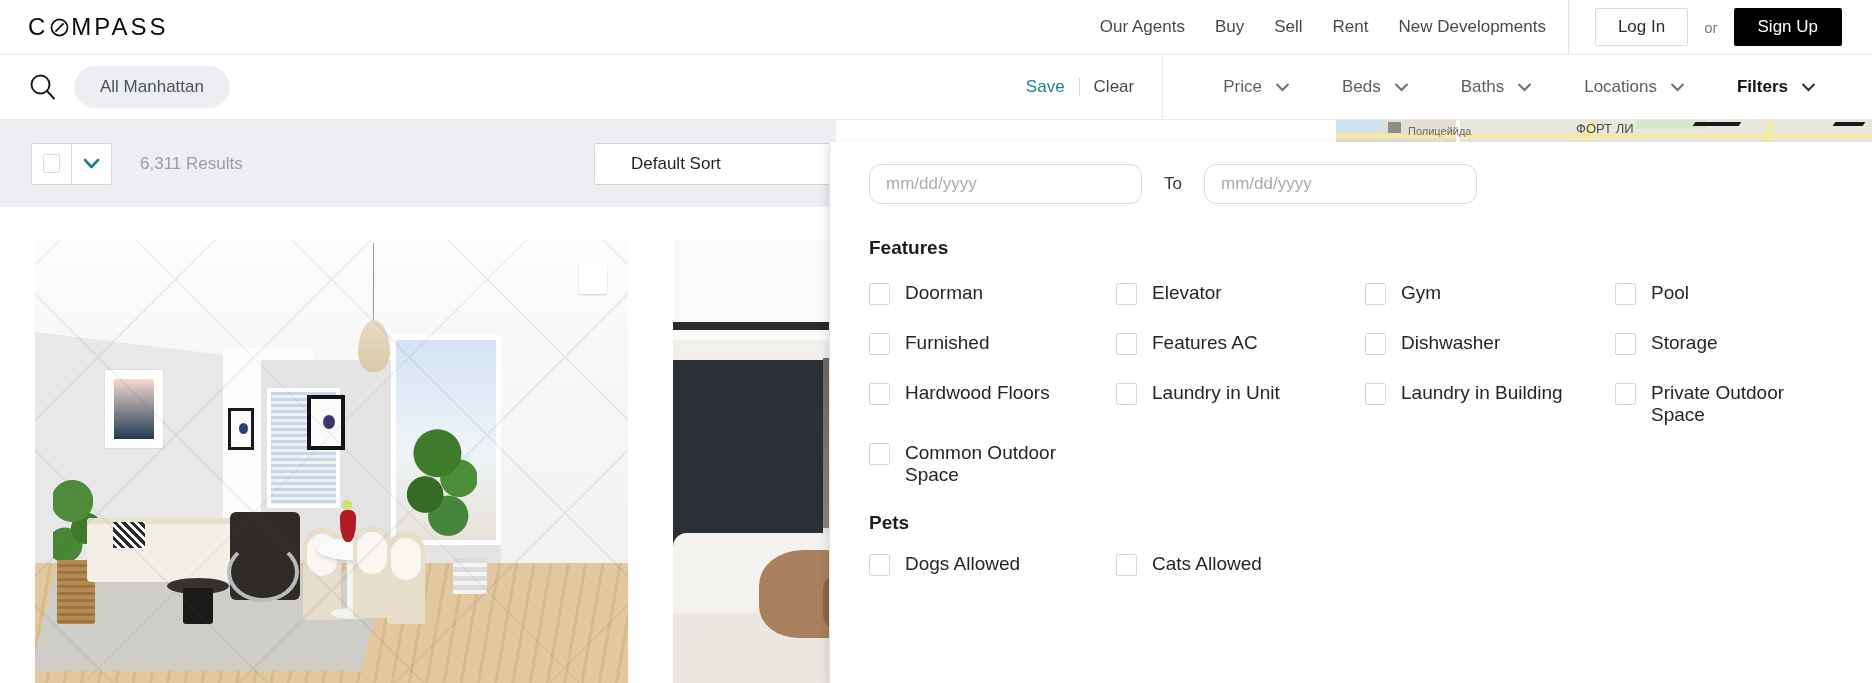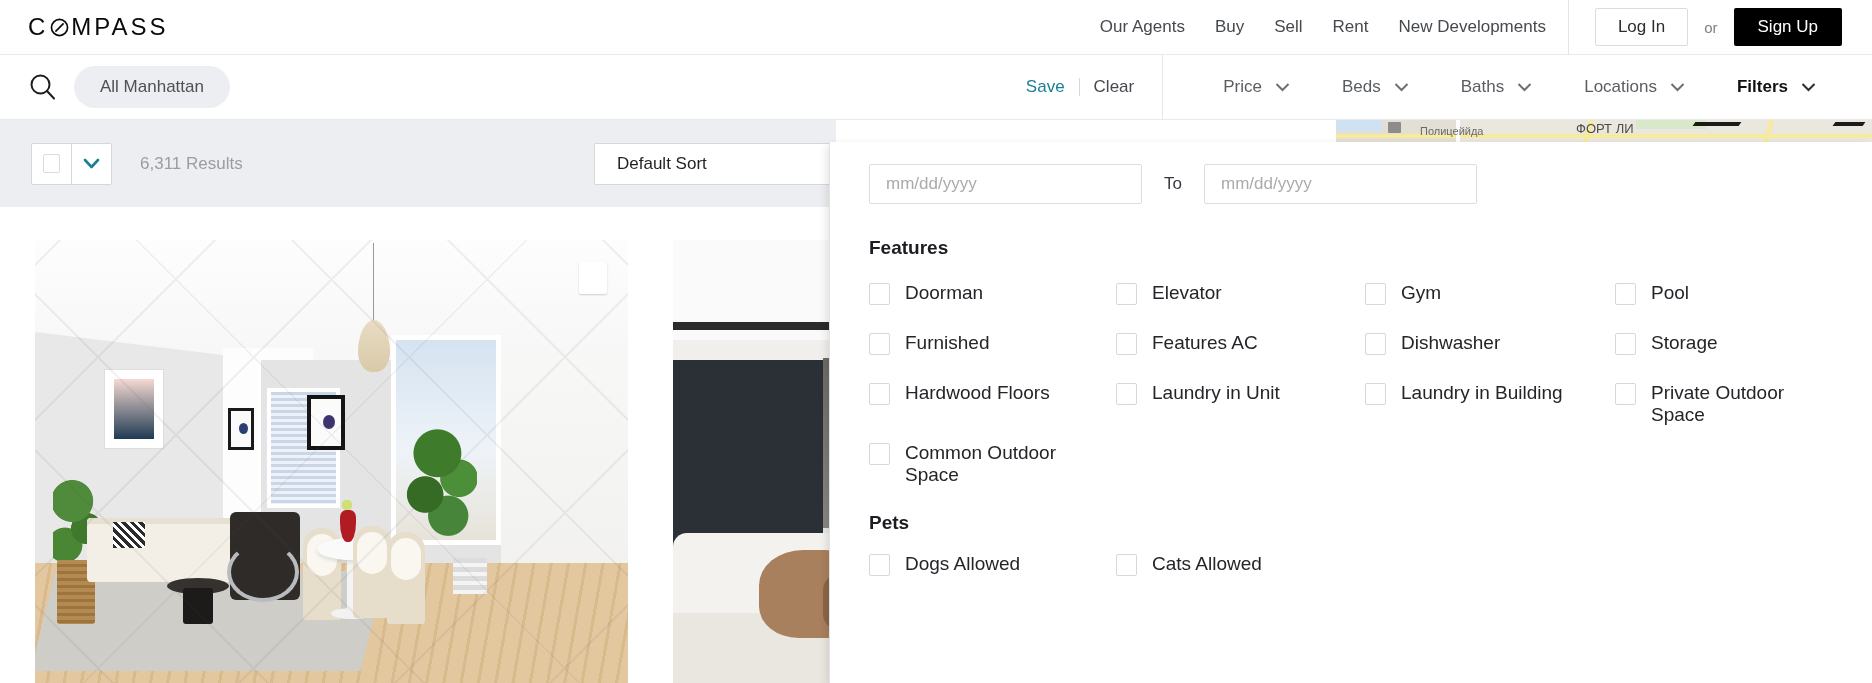--- a/index.html
+++ b/index.html
@@ -125,21 +125,21 @@
     width: 17px; height: 19px; border: 1px solid #d9dbde; border-radius: 2px; background:#fff;
   }
   .chk-divider { width: 1px; background: #d5d7da; }
   .results-count {
     margin-left: 28px; font-size: 17px; color: #9a9da1;
   }
   .sort-select {
     margin-left: auto; margin-right: 0px;
     border: 1px solid #d5d7da; background:#fff; border-radius: 2px;
     height: 42px; width: 238px;
-    display:flex; align-items:center; padding-left: 22px;
+    display:flex; align-items:center; padding-left: 36px;
     font-size: 17px; color:#1f2124; cursor:pointer;
     position: relative; left: -4px;
   }
 
   
   .cards {
     position: absolute; top: 207px; left: 0; width: 836px; height: 476px;
     background: #fff;
   }
   .card {
@@ -261,21 +261,21 @@
     box-shadow: -3px 3px 9px rgba(0,0,0,0.07), 0 4px 10px rgba(0,0,0,0.05);
     overflow:hidden;
   }
   .panel-inner { padding: 0 0 0 0; }
 
   .date-row {
     display:flex; align-items:center; padding: 22px 0 0 39px;
   }
   .date-input {
     width: 273px; height: 40px;
-    border: 1px solid #dcdddf; border-radius: 2px; background:#fff;
+    border: 1px solid #dcdddf; border-radius: 12px; background:#fff;
     display:flex; align-items:center; padding-left: 16px;
     font-size: 17px; color:#a9abae; cursor:text;
   }
   .to-lbl { margin: 8px 22px; font-size:17px; color:#36393d; }
 
   .section-title {
     padding: 33px 0 0 39px;
     font-size: 19px; font-weight: 700; color:#1b1d20;
   }
 
@@ -387,21 +387,21 @@
     <div class="blk" style="left:0;top:0;width:120px;height:22px;"></div>
     <div class="water" style="left:0;top:0;width:46px;height:11px;"></div>
     <div class="road-y" style="left:0;top:14px;width:536px;height:4px;"></div>
     <div class="road-w" style="left:120px;top:0;width:4px;height:22px;"></div>
     <div class="road-y" style="left:250px;top:0;width:5px;height:22px;transform:skewX(-18deg);"></div>
     <div class="road-y" style="left:430px;top:0;width:5px;height:22px;transform:skewX(-18deg);"></div>
     <div class="blk" style="left:300px;top:0;width:70px;height:9px;background:#d9e8c9;"></div>
     <div style="position:absolute;left:358px;top:2px;width:46px;height:4px;background:#1a1a1a;transform:skewX(-35deg);"></div>
     <div style="position:absolute;left:498px;top:2px;width:30px;height:4px;background:#1a1a1a;transform:skewX(-35deg);"></div>
     <div class="map-icon" style="left:52px;top:2px;"></div>
-    <span class="map-lbl" style="left:84px;top:5px;">Полицеййда</span>
+    <span class="map-lbl" style="left:72px;top:5px;">Полицеййда</span>
     <span class="map-lbl" style="left:240px;top:1px;font-size:13px;color:#4c4c4a;">ФОРТ ЛИ</span>
   </div>
 
   <div class="results-bar">
     <div class="chk-group">
       <div class="chk-cell">
         <span class="chk-box-sm"></span>
       </div>
       <div class="chk-divider"></div>
       <div class="chk-cell">

